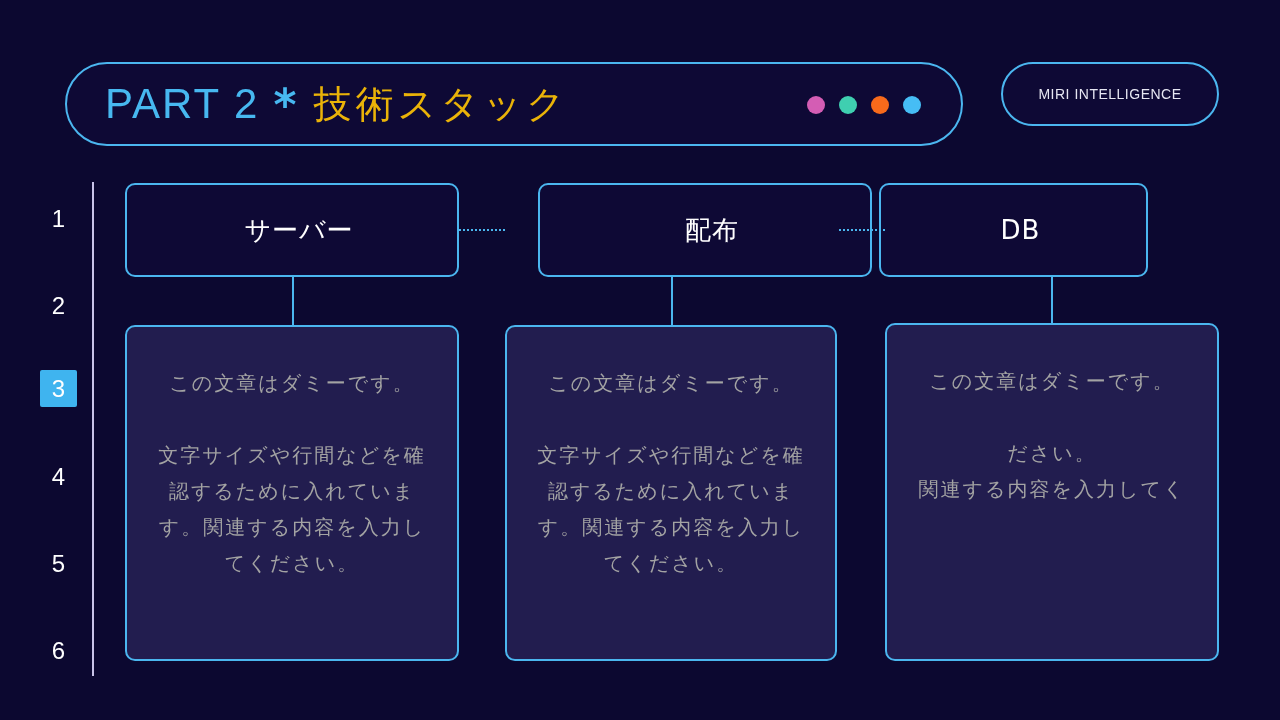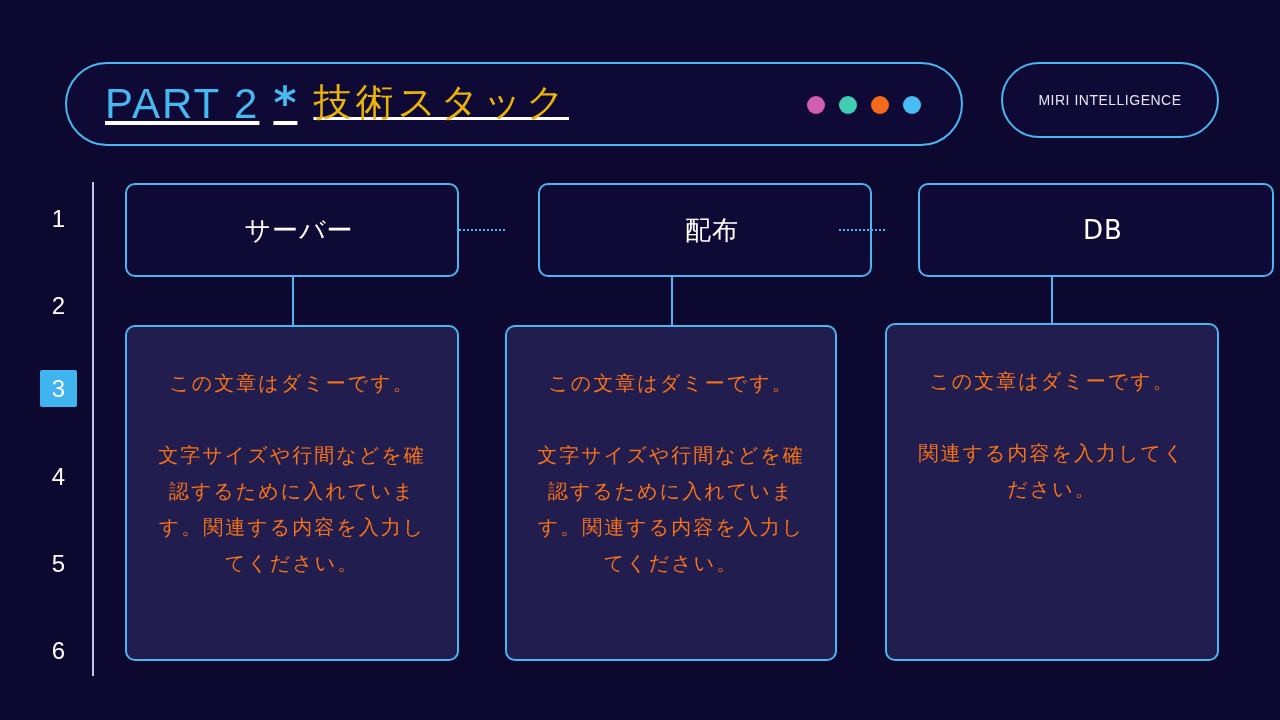--- a/index.html
+++ b/index.html
@@ -10,29 +10,29 @@
       position: relative;
       color: #ffffff;
     }
     .title-pill {
       position: absolute; left: 65px; top: 62px; width: 898px; height: 84px;
       border: 2.5px solid #4bb6ef; border-radius: 42px;
       background: #0e0935;
     }
     .title-text {
       position: absolute; left: 38px; top: 16px; height: 48px;
-      display: flex; align-items: flex-end; font-size: 40px; letter-spacing: 1px; text-decoration: underline;
+      display: flex; align-items: center; font-size: 40px; letter-spacing: 1px;
     }
     .title-part { color: #47b8f0; font-family: "Liberation Sans", sans-serif; font-size: 42px; letter-spacing: 2px; }
     .title-star { color: #47b8f0; margin: 0 16px 0 14px; font-size: 44px; font-weight: bold; }
     .title-main { color: #eab308; font-size: 38px; letter-spacing: 4px; }
     .dots { position: absolute; right: 40px; top: 32px; display: flex; gap: 14px; }
     .dot { width: 18px; height: 18px; border-radius: 50%; }
     .brand-pill {
-      position: absolute; left: 1001px; top: 62px; width: 218px; height: 76px;
+      position: absolute; left: 1001px; top: 62px; width: 218px; height: 64px;
       border: 2.5px solid #4bb6ef; border-radius: 42px; background: #0e0935;
       display: flex; align-items: center; justify-content: center;
       font-family: "Liberation Sans", sans-serif; font-size: 14px; color: #e6e6f2; letter-spacing: 0.5px;
     }
     .steps {
       position: absolute; left: 40px; top: 182px; width: 40px; height: 494px;
     }
     .step {
       position: absolute; left: 0; width: 37px; height: 37px;
       display: flex; align-items: center; justify-content: center;
@@ -49,21 +49,21 @@
     .connector-v { position: absolute; width: 2px; background: #4bb6ef; }
     .connector-h {
       position: absolute; top: 229px; height: 0;
       border-top: 2px dotted #4bb6ef;
     }
     .body-box {
       position: absolute; top: 325px; height: 336px;
       border: 2px solid #4bb6ef; border-radius: 10px;
       background: #221d4f;
       padding: 38px 18px 0 18px;
-      text-align: center; font-size: 20px; line-height: 36px; color: #f97316; letter-spacing: 2px;
+      text-align: center; font-size: 20px; line-height: 36px; color: #a3a3a3; letter-spacing: 2px;
     }
     .body-box p { margin: 0; }
     .body-box .gap { height: 36px; }
   </style>
 </head>
 <body>
 
 <div class="title-pill">
   <div class="title-text">
     <span class="title-part">PART 2</span>
@@ -91,21 +91,21 @@
   <div class="step" style="top:450px">6</div>
 </div>
 <div class="steps-line"></div>
 
 <div class="head-box" style="left:125px; width:334px;">
   <span>サーバー</span>
 </div>
 <div class="head-box" style="left:505px; width:334px;margin-left:33px;">
   <span>配布</span>
 </div>
-<div class="head-box" style="left:918px; width:356px;">
+<div class="head-box" style="left:879px; width:269px;">
   <span>DB</span>
 </div>
 
 <div class="connector-h" style="left:459px; width:46px;"></div>
 <div class="connector-h" style="left:839px; width:46px;"></div>
 
 <div class="connector-v" style="left:292px; top:277px; height:48px;"></div>
 <div class="connector-v" style="left:671px; top:277px; height:48px;"></div>
 <div class="connector-v" style="left:1051px; top:277px; height:48px;"></div>
 
@@ -121,15 +121,15 @@
   <p>この文章はダミーです。</p>
   <div class="gap"></div>
   <p>文字サイズや行間などを確</p>
   <p>認するために入れていま</p>
   <p>す。関連する内容を入力し</p>
   <p>てください。</p>
 </div>
 <div class="body-box" style="left:885px; width:334px; top:323px; height:338px;">
   <p>この文章はダミーです。</p>
   <div class="gap"></div>
+  <p>ださい。</p>
   <p>関連する内容を入力してく</p>
-  <p>ださい。</p>
 </div>
 
 </body></html>

